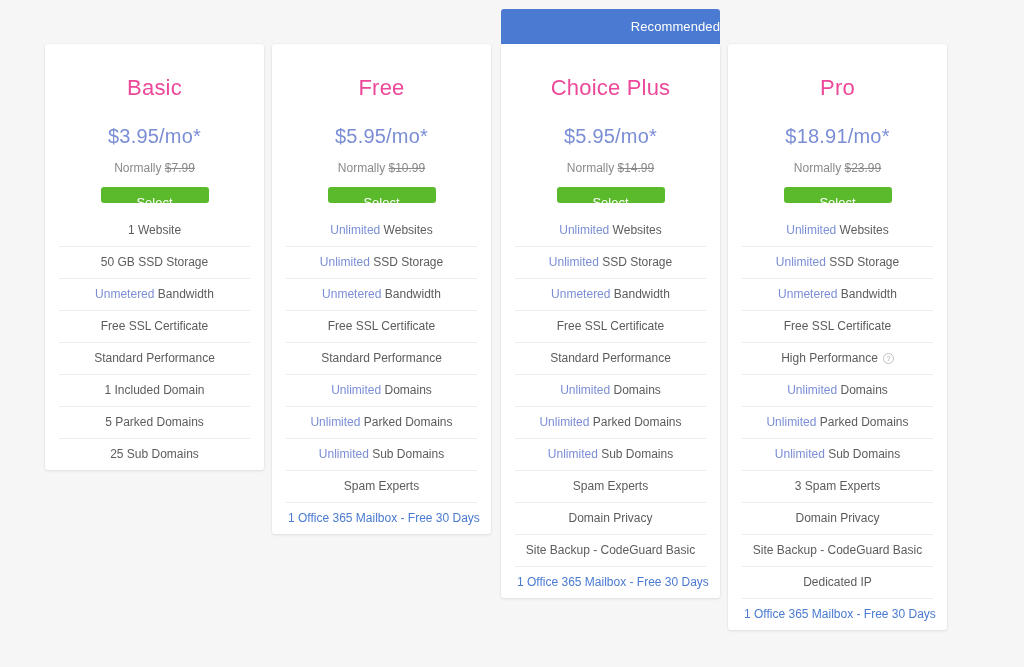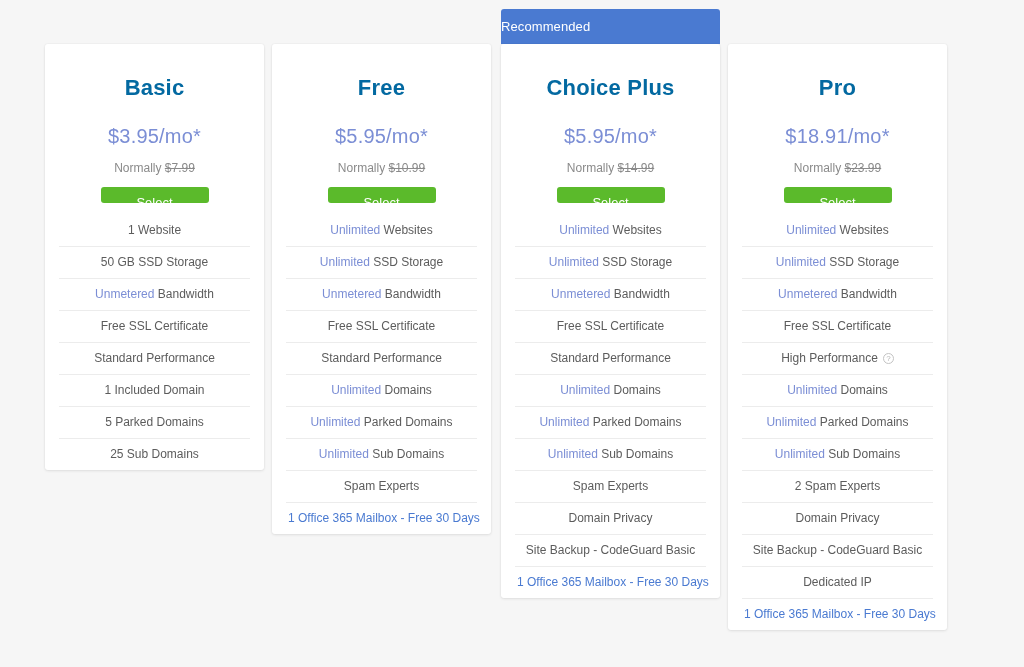--- a/index.html
+++ b/index.html
@@ -33,29 +33,29 @@
   .recommended-banner {
     position: absolute;
     left: 501px;
     top: 9px;
     width: 219px;
     height: 35px;
     background: #4a7ad1;
     color: #ffffff;
     font-size: 13px;
     line-height: 35px;
-    text-align: left;
+    text-align: right;
     border-radius: 3px 3px 0 0;
     letter-spacing: 0.1px;
   }
 
   .plan-name {
-    color: #0369a1;
+    color: #ec4899;
     font-size: 22px;
-    font-weight: 700;
+    font-weight: 400;
     padding-top: 31px;
     letter-spacing: 0.2px;
   }
   .plan-price {
     color: #7b8ed5;
     font-size: 20px;
     font-weight: 400;
     margin-top: 24px;
     letter-spacing: 0.2px;
   }
@@ -177,21 +177,21 @@
         <button class="select-button">Select</button>
         <ul class="feature-list">
           <li class="feature-item"><span class="hl">Unlimited</span> <span>Websites</span></li>
           <li class="feature-item"><span class="hl">Unlimited</span> <span>SSD Storage</span></li>
           <li class="feature-item"><span class="hl">Unmetered</span> <span>Bandwidth</span></li>
           <li class="feature-item"><span>Free SSL Certificate</span></li>
           <li class="feature-item"><span>High Performance</span><span class="help-icon">?</span></li>
           <li class="feature-item"><span class="hl">Unlimited</span> <span>Domains</span></li>
           <li class="feature-item"><span class="hl">Unlimited</span> <span>Parked Domains</span></li>
           <li class="feature-item"><span class="hl">Unlimited</span> <span>Sub Domains</span></li>
-          <li class="feature-item"><span>2 Spam Experts</span></li>
+          <li class="feature-item"><span>3 Spam Experts</span></li>
           <li class="feature-item"><span>Domain Privacy</span></li>
           <li class="feature-item"><span>Site Backup - CodeGuard Basic</span></li>
           <li class="feature-item"><span>Dedicated IP</span></li>
           <li class="feature-item link-row"><span>1 Office 365 Mailbox - Free 30 Days</span></li>
         </ul>
       </div>
     </div>
 
 </div>
 

